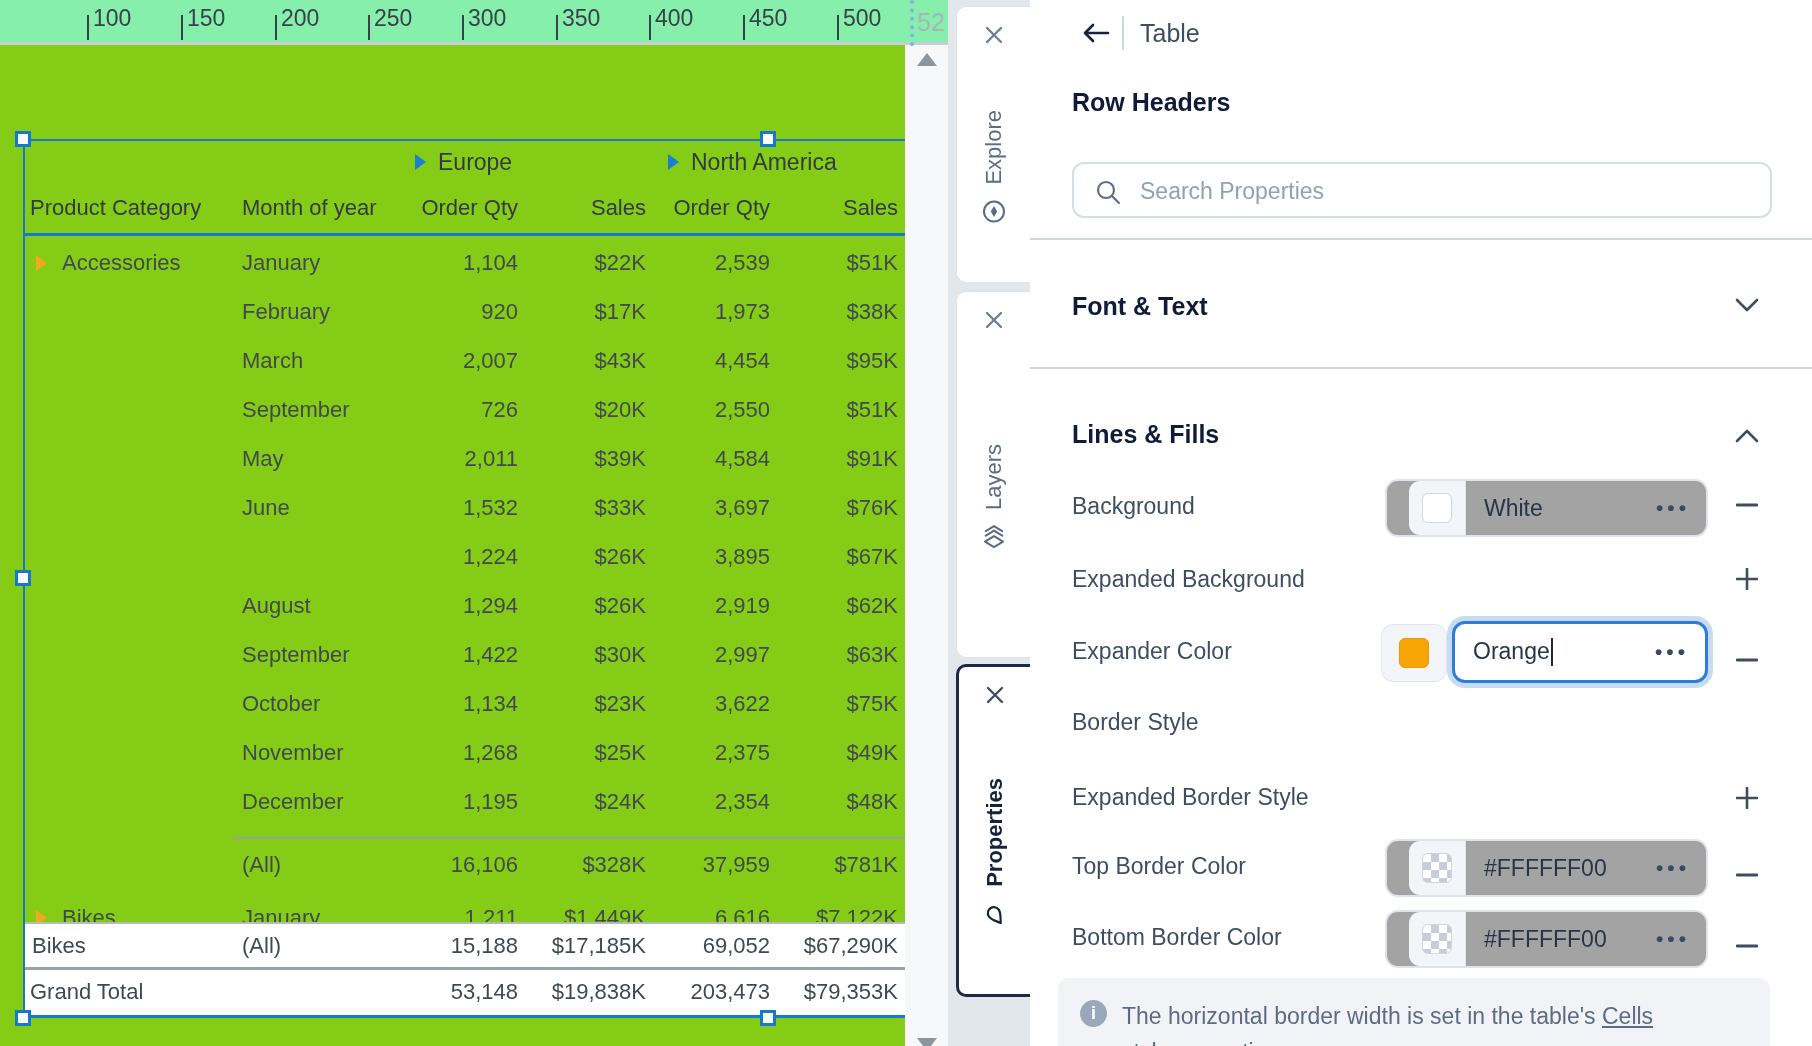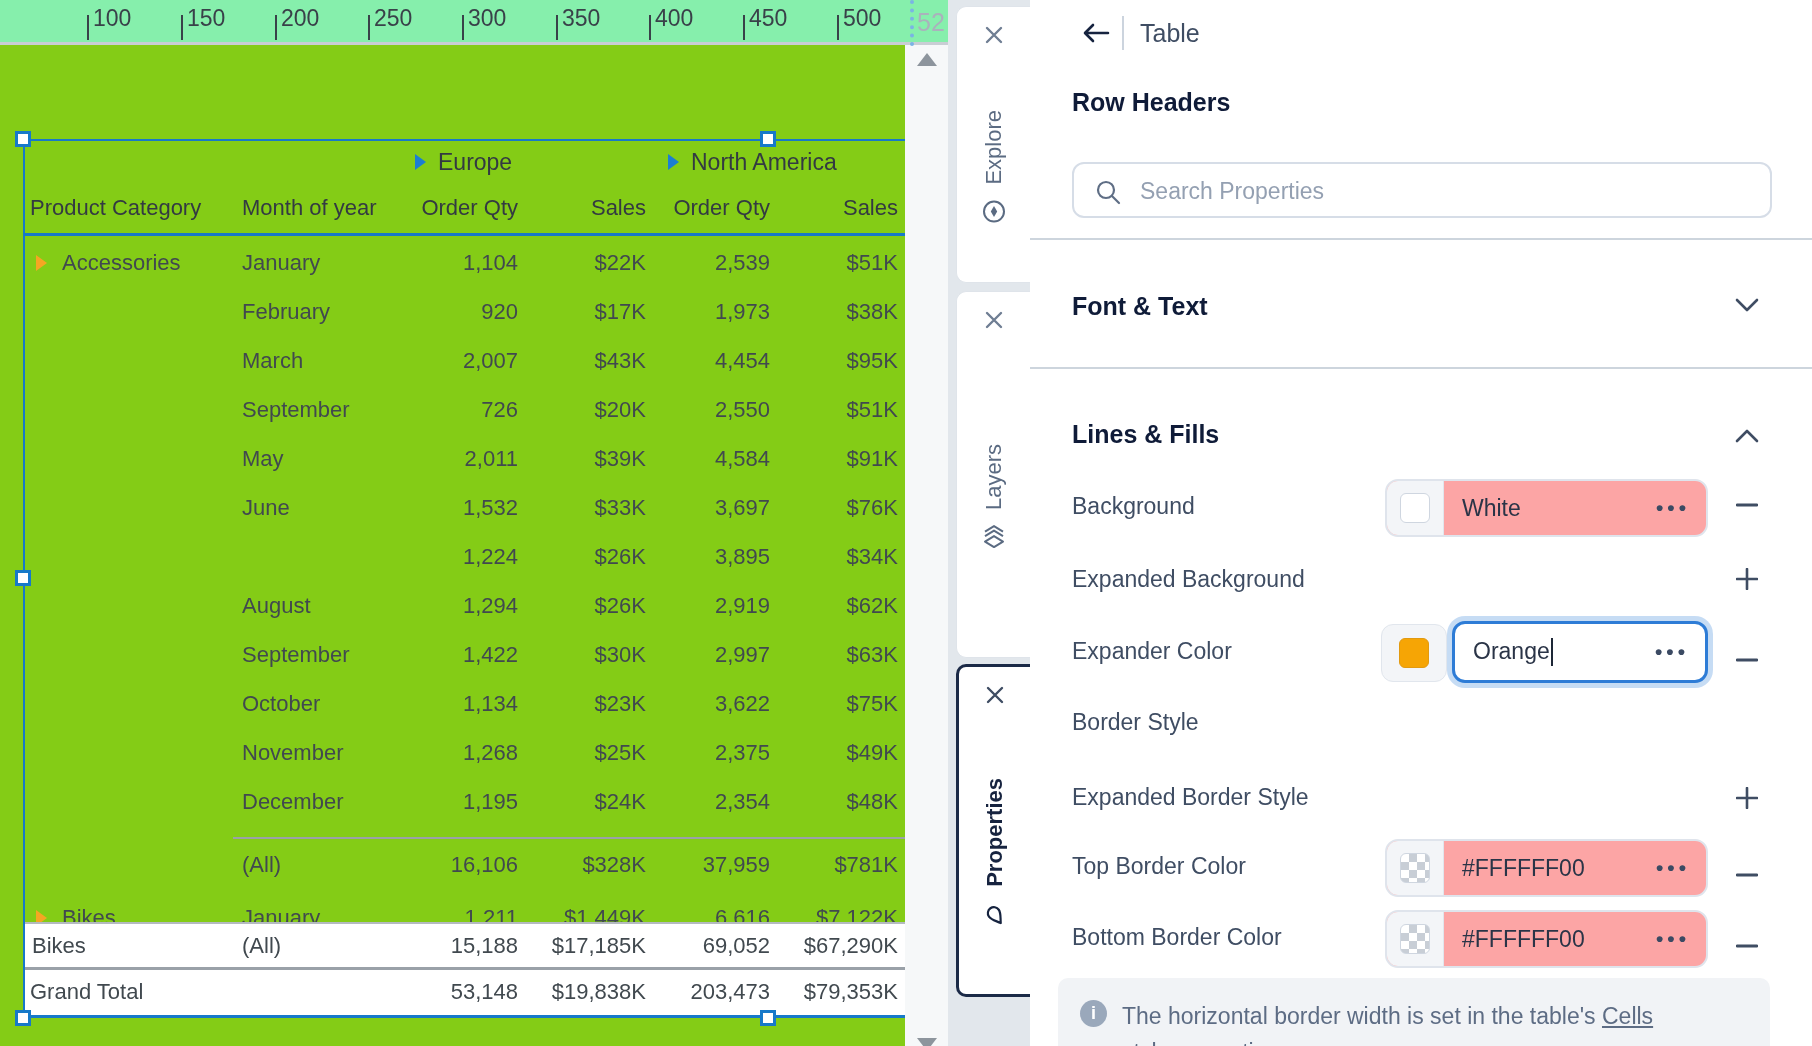--- a/index.html
+++ b/index.html
@@ -69,21 +69,21 @@
   .p-vdiv{position:absolute;left:92px;top:16px;width:2px;height:34px;background:#ccd4de;}
   .p-h1{font-size:25px;font-weight:700;color:#0f1b38;}
   .search{position:absolute;left:42px;top:162px;width:700px;height:56px;border:2px solid #d6dde7;
           border-radius:12px;box-sizing:border-box;}
   .search input{position:absolute;left:64px;top:4px;width:600px;height:44px;border:none;outline:none;
           font-size:23px;color:#2a3447;font-family:inherit;background:transparent;}
   .search input::placeholder{color:#94a0b2;}
   .hdiv{position:absolute;left:0;width:782px;height:2px;background:#cdd5dd;}
   .prop-label{position:absolute;left:42px;font-size:23px;color:#3f4d63;white-space:nowrap;}
   .ctl{position:absolute;left:355px;height:58px;border:2px solid #dfe4ec;border-radius:13px;
-       box-sizing:border-box;background:#fca5a5;display:flex;align-items:center;}
+       box-sizing:border-box;background:#a3a3a3;display:flex;align-items:center;padding-left:22px;}
   .swatch-cell{width:56px;height:100%;background:#f3f5f8;border-right:1px solid #e1e6ed;
        border-radius:11px 0 0 11px;display:flex;align-items:center;justify-content:center;flex:0 0 auto;}
   .swatch{width:30px;height:30px;border-radius:6px;border:1px solid #cfd6e0;box-sizing:border-box;}
   .checker{background-color:#fff;
     background-image:linear-gradient(45deg,#c8ced6 25%,transparent 25%,transparent 75%,#c8ced6 75%),
                      linear-gradient(45deg,#c8ced6 25%,transparent 25%,transparent 75%,#c8ced6 75%);
     background-size:16px 16px;background-position:0 0,8px 8px;}
   .ctl-text{font-size:23px;color:#2a3447;margin-left:18px;flex:1 1 auto;white-space:nowrap;}
   .dots{font-size:21px;font-weight:700;color:#3b4a63;letter-spacing:4px;margin-right:16px;cursor:pointer;}
   .iconbtn{position:absolute;cursor:pointer;}
@@ -197,21 +197,21 @@
       <span class="c c2">June</span>
       <span class="c c3">1,532</span>
       <span class="c c4">$33K</span>
       <span class="c c5">3,697</span>
       <span class="c c6">$76K</span>
     </div>
     <div class="trow" style="top:393px">
       <span class="c c3">1,224</span>
       <span class="c c4">$26K</span>
       <span class="c c5">3,895</span>
-      <span class="c c6">$34K</span>
+      <span class="c c6">$67K</span>
     </div>
     <div class="trow" style="top:442px">
       <span class="c c2">August</span>
       <span class="c c3">1,294</span>
       <span class="c c4">$26K</span>
       <span class="c c5">2,919</span>
       <span class="c c6">$62K</span>
     </div>
     <div class="trow" style="top:491px">
       <span class="c c2">September</span>

